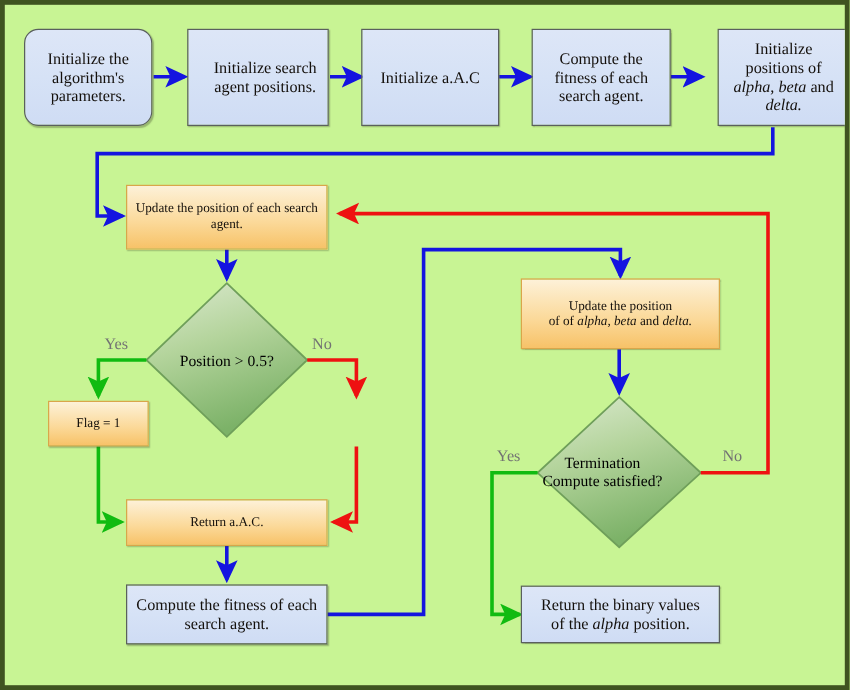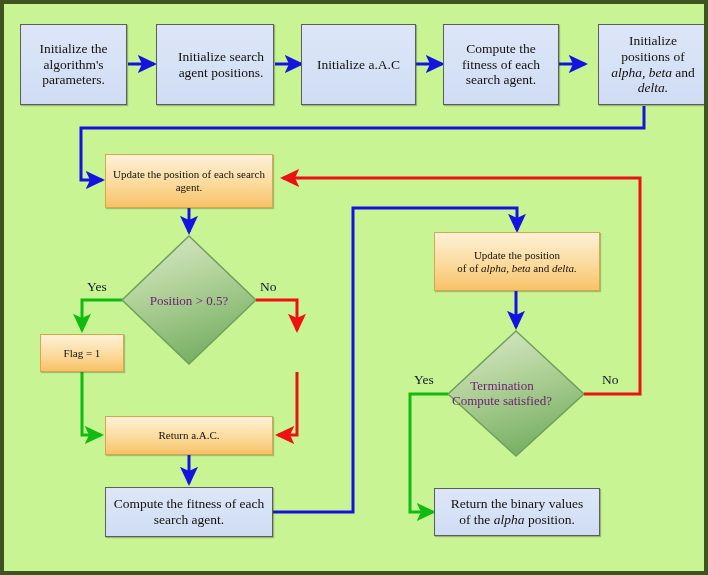--- a/index.html
+++ b/index.html
@@ -56,29 +56,29 @@
     box-shadow: 1px 1px 1px rgba(60,70,40,0.30);
     font-size: 11px;
   }
   .diamond-label {
     position: absolute;
     display: flex;
     align-items: center;
     justify-content: center;
     text-align: right;
     font-size: 13px;
-    color: #701a75;
+    color: #000000;
     line-height: 1.15;
     z-index: 6;
     pointer-events: none;
   }
   .edge-label {
     position: absolute;
     font-size: 13.5px;
-    color: #0f172a;
+    color: #737373;
     z-index: 6;
     white-space: nowrap;
   }
   i { font-style: italic; }
 </style>
 </head>
 <body>
 
 <div id="canvas">
 
@@ -127,21 +127,21 @@
       <path d="M269,508 L349,508 L349,204 L513,204 L513,226" stroke="#1414e0" marker-end="url(#ah-blue)"></path>
 
       <path d="M512,287 L512,323" stroke="#1414e0" marker-end="url(#ah-blue)"></path>
 
       <path d="M580,390 L636,390 L636,174 L279,174" stroke="#ee1111" marker-end="url(#ah-red)"></path>
 
       <path d="M444,390 L406,390 L406,508 L429,508" stroke="#11bb11" marker-end="url(#ah-green)"></path>
     </g>
   </svg>
 
-  <div class="node box-blue" style="left:16px; top:20px; width:107px; height:81px;">
+  <div class="node box-blue" style="left:16px; top:20px; width:107px; height:81px;border-radius:12px;">
     <span class="inner">Initialize the algorithm's parameters.</span>
   </div>
 
   <div class="node box-blue" style="left:152px; top:20px; width:118px; height:81px;padding-left:12px;">
     <span class="inner">Initialize search agent positions.</span>
   </div>
 
   <div class="node box-blue" style="left:297px; top:20px; width:115px; height:81px;">
     <span class="inner">Initialize a.A.C</span>
   </div>

